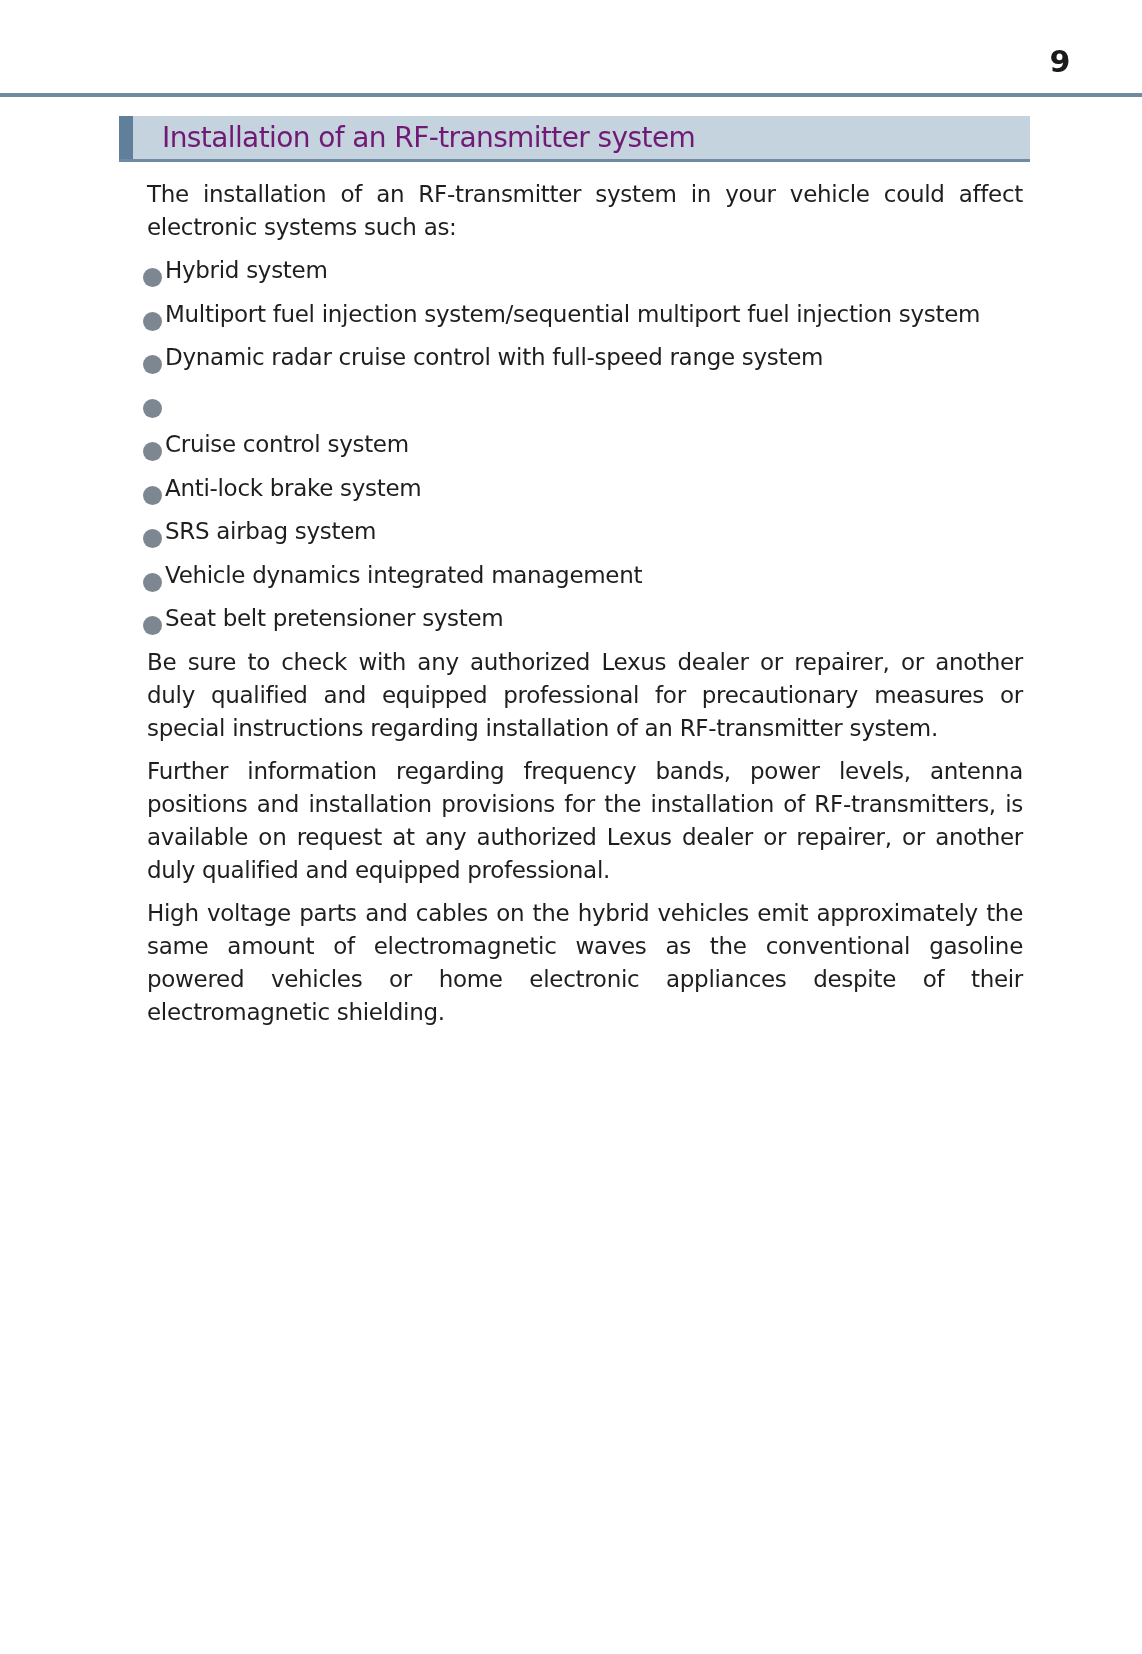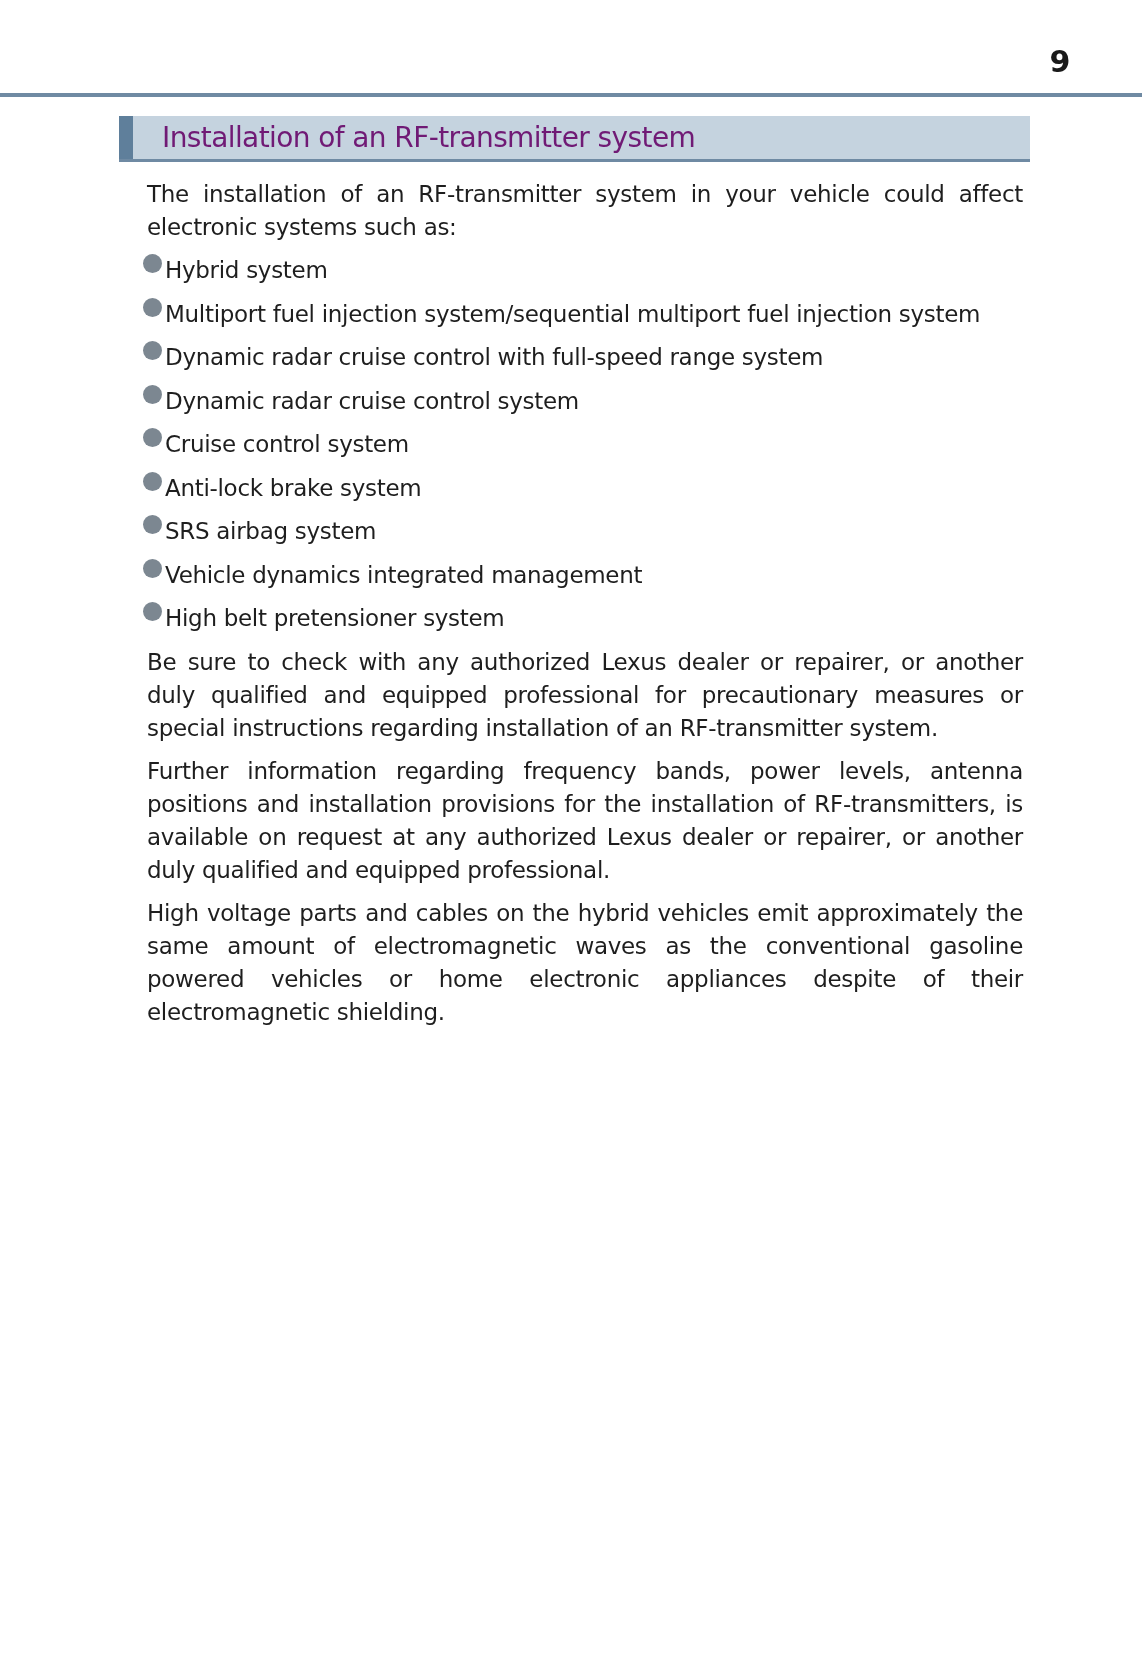--- a/index.html
+++ b/index.html
@@ -10,21 +10,21 @@
     .header-rule { position: absolute; top: 93px; left: 0; width: 1142px; height: 4px; background: #6f8aa3; }
     .section-heading { position: absolute; top: 116px; left: 119px; width: 911px; height: 46px;
                        background: #c5d3df; border-bottom: 3px solid #6f8aa3; box-sizing: border-box; }
     .section-heading .marker { position: absolute; left: 0; top: 0; width: 14px; height: 100%; background: #5f7f9b; }
     .section-heading .title { position: absolute; left: 22px; top: 3px; font-size: 28px; line-height: 38px;
                               letter-spacing: -0.6px; color: #701a75; margin-left: 21px; }
     .content { position: absolute; top: 178px; left: 143px; width: 880px; font-size: 23px;
                line-height: 33px; letter-spacing: -0.3px; }
     .content p { margin: 0 0 10px 4px; text-align: justify; }
     .bullets { list-style: none; margin: 0; padding: 0; }
-    .bullets li { height: 33px; margin-bottom: 10.5px; display: flex; align-items: flex-start; }
+    .bullets li { height: 33px; margin-bottom: 10.5px; display: flex; align-items: flex-end; }
     .bullet-dot { width: 19px; height: 19px; border-radius: 50%; background: #7c8791; margin-right: 3px; flex: none; }
   </style>
 </head>
 <body>
 
 <div class="page-number">9</div>
 <div class="header-rule"></div>
 
 <div class="section-heading">
   <div class="marker"></div>
@@ -41,39 +41,38 @@
     <li>
         <span class="bullet-dot"></span>
         <span>Multiport fuel injection system/sequential multiport fuel injection system</span>
       </li>
     <li>
         <span class="bullet-dot"></span>
         <span>Dynamic radar cruise control with full-speed range system</span>
       </li>
     <li>
         <span class="bullet-dot"></span>
-        <span>Dynamic radar cruise control system</span>
       </li>
     <li>
         <span class="bullet-dot"></span>
         <span>Cruise control system</span>
       </li>
     <li>
         <span class="bullet-dot"></span>
         <span>Anti-lock brake system</span>
       </li>
     <li>
         <span class="bullet-dot"></span>
         <span>SRS airbag system</span>
       </li>
     <li>
         <span class="bullet-dot"></span>
         <span>Vehicle dynamics integrated management</span>
       </li>
     <li>
         <span class="bullet-dot"></span>
-        <span>High belt pretensioner system</span>
+        <span>Seat belt pretensioner system</span>
       </li>
   </ul>
   <p>Be sure to check with any authorized Lexus dealer or repairer, or another duly qualified and equipped professional for precautionary measures or special instructions regarding installation of an RF-transmitter system.</p>
   <p>Further information regarding frequency bands, power levels, antenna positions and installation provisions for the installation of RF-transmitters, is available on request at any authorized Lexus dealer or repairer, or another duly qualified and equipped professional.</p>
   <p>High voltage parts and cables on the hybrid vehicles emit approximately the same amount of electromagnetic waves as the conventional gasoline powered vehicles or home electronic appliances despite of their electromagnetic shielding.</p>
 </div>
 
 </body></html>

